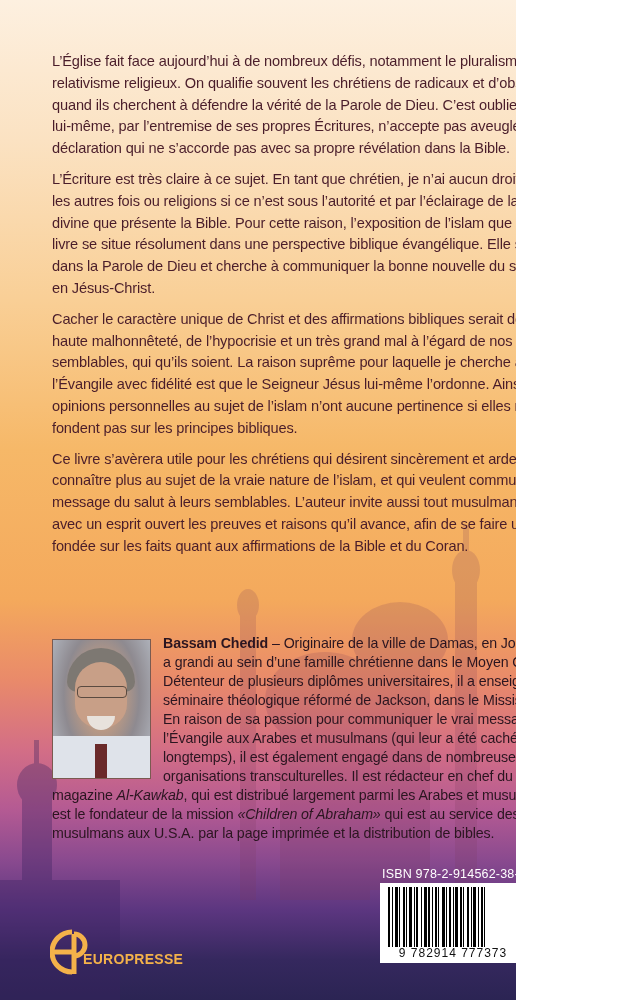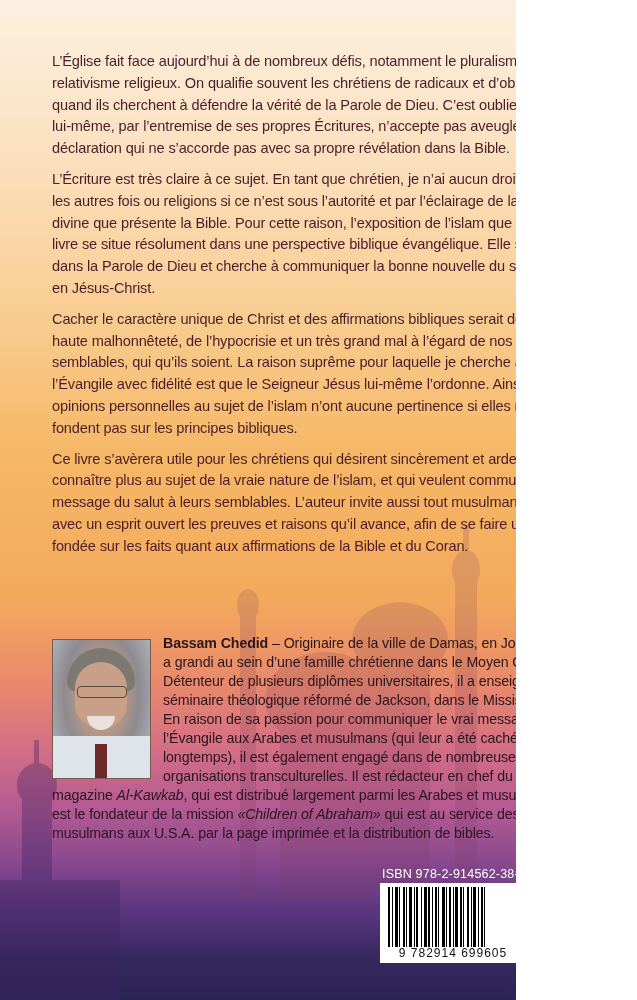--- a/index.html
+++ b/index.html
@@ -125,18 +125,27 @@
           <span style="width:3px;margin-right:2px"></span>
         <span style="width:2px;margin-right:1px"></span>
           <span style="width:1px;margin-right:3px"></span>
         <span style="width:2px;margin-right:2px"></span>
           <span style="width:1px;margin-right:1px"></span>
         <span style="width:3px;margin-right:2px"></span>
           <span style="width:1px;margin-right:2px"></span>
         <span style="width:2px;margin-right:1px"></span>
           <span style="width:1px;margin-right:2px"></span>
       </div>
-      <div class="barcode-digits">9 782914 699605</div>
+      <div class="barcode-digits">9 782914 777373</div>
     </div>
   </div>
 
+  <div class="logo">
+    <svg width="60" height="48" viewBox="0 0 60 48">
+      <path d="M22 4 A19 19 0 1 0 22 44" fill="none" stroke="#f4b24a" stroke-width="5"></path>
+      <line x1="4" y1="24" x2="24" y2="24" stroke="#f4b24a" stroke-width="5"></line>
+      <line x1="24" y1="6" x2="24" y2="46" stroke="#f4b24a" stroke-width="5"></line>
+      <path d="M24 6 A11 11 0 0 1 24 28" fill="none" stroke="#f4b24a" stroke-width="5"></path>
+    </svg>
+    <span class="logo-text">EUROPRESSE</span>
+  </div>
 
 </div>
 
 </body></html>

